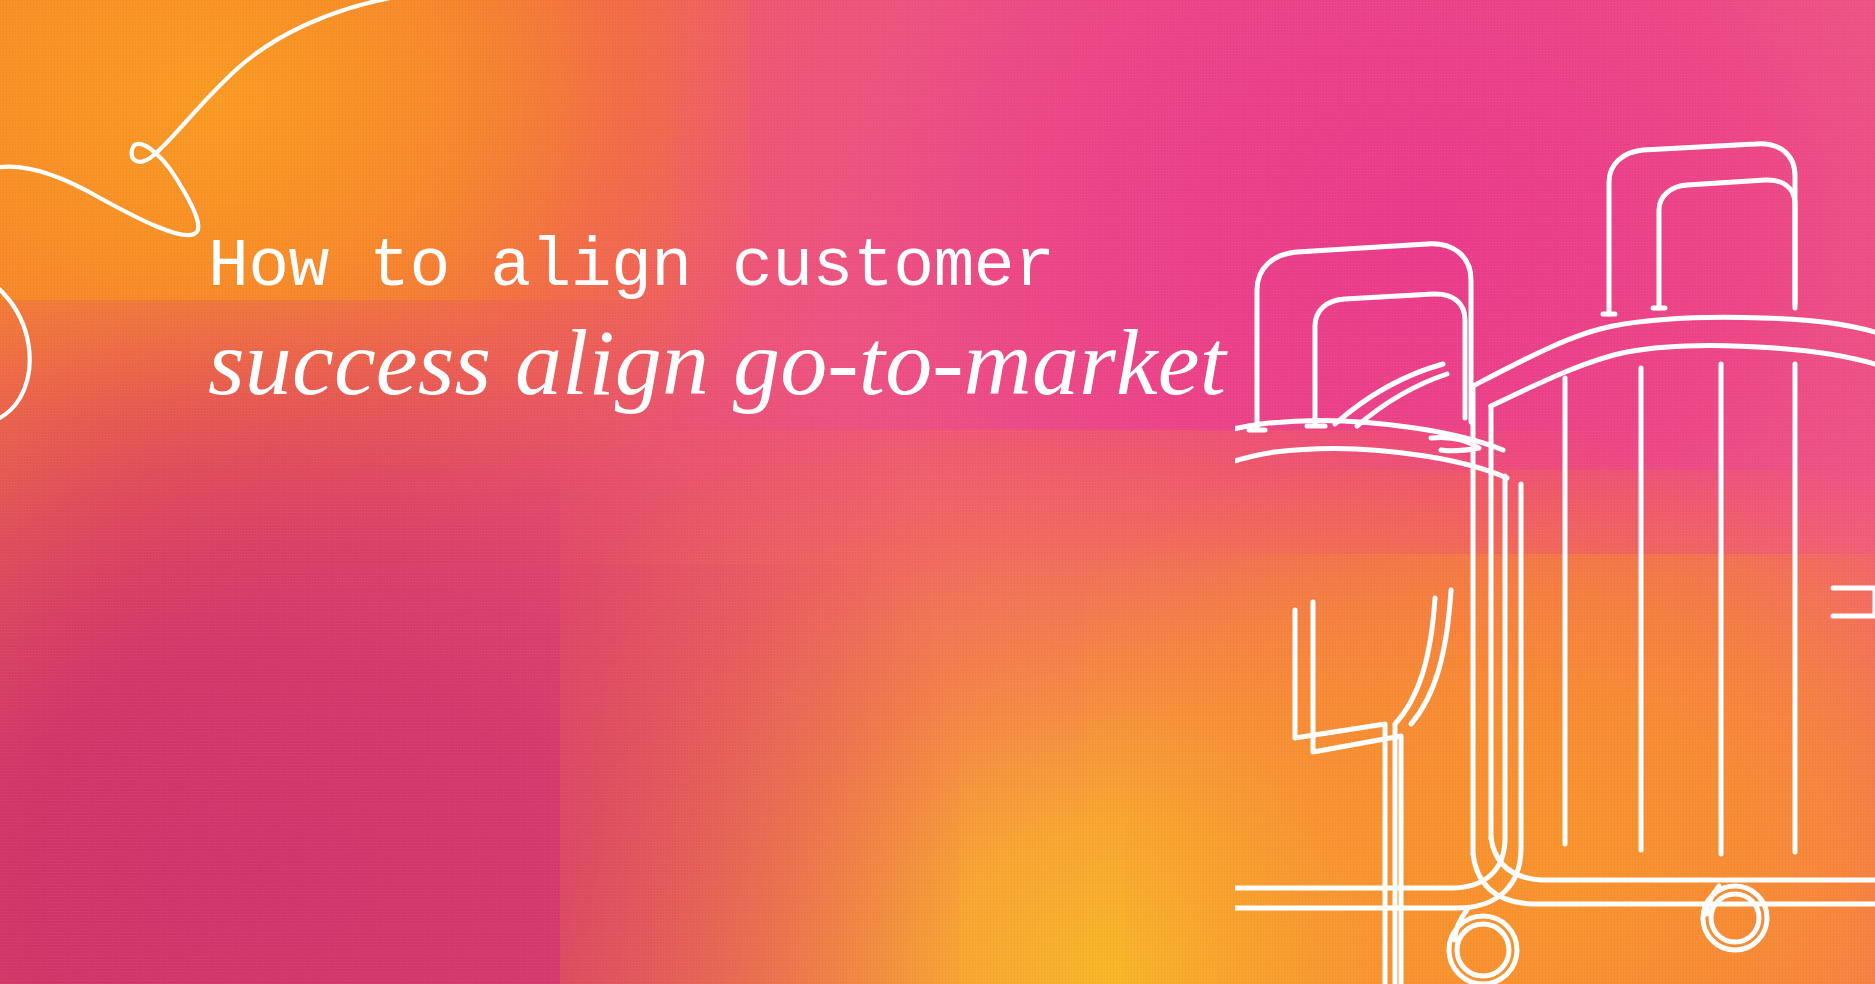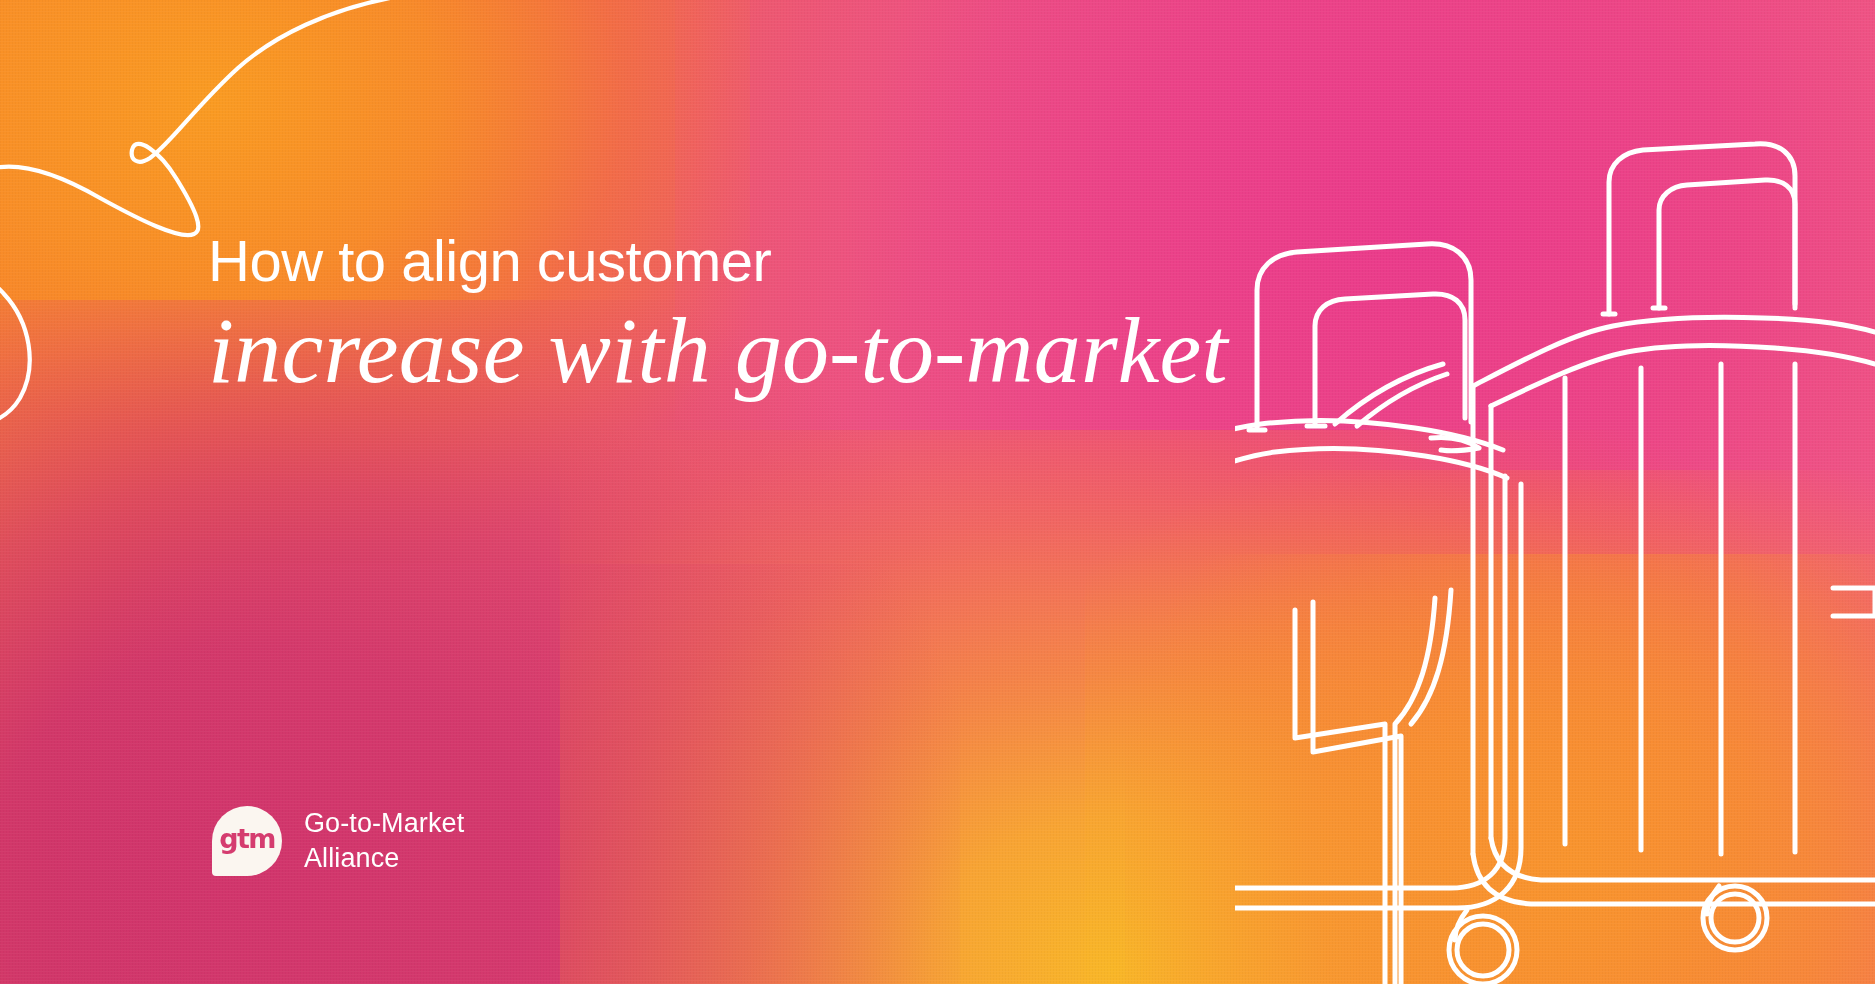--- a/index.html
+++ b/index.html
@@ -145,23 +145,23 @@
     top: 228px;
     width: 1120px;
   }
   .headline { margin: 0; padding: 0; }
   .headline .line {
     display: block;
     color: #FFFFFF;
     white-space: nowrap;
   }
   .line-sans {
-    font-family: Liberation Sans, sans-serif;
+    font-family: Liberation Mono, monospace;
     font-weight: 300;
-    font-size: 58px;
+    font-size: 68px;
     line-height: 1.14;
     letter-spacing: -0.5px;
   }
   .line-serif {
     font-family: "Liberation Serif", "DejaVu Serif", serif;
     font-style: italic;
     font-weight: 400;
     font-size: 94px;
     line-height: 1.20;
     letter-spacing: 0.2px;
@@ -363,28 +363,18 @@
 
       <path d="M -640 836
                C -480 836, -300 830, -160 820
                C -110 816, -80 812, -64 808"></path>
     </g>
   </svg>
 
   <div class="content">
     <h1 class="headline">
       <span class="line line-sans">How to align customer</span>
-      <span class="line line-serif">increase with go-to-market</span>
+      <span class="line line-serif">success align go-to-market</span>
     </h1>
   </div>
 
-  <div class="brand">
-    <div class="brand-mark">
-      <div class="bubble"></div>
-      <div class="gtm">gtm</div>
-    </div>
-    <div class="brand-text">
-      <span>Go-to-Market</span>
-      <span>Alliance</span>
-    </div>
-  </div>
 
 </div>
 
 </body></html>

